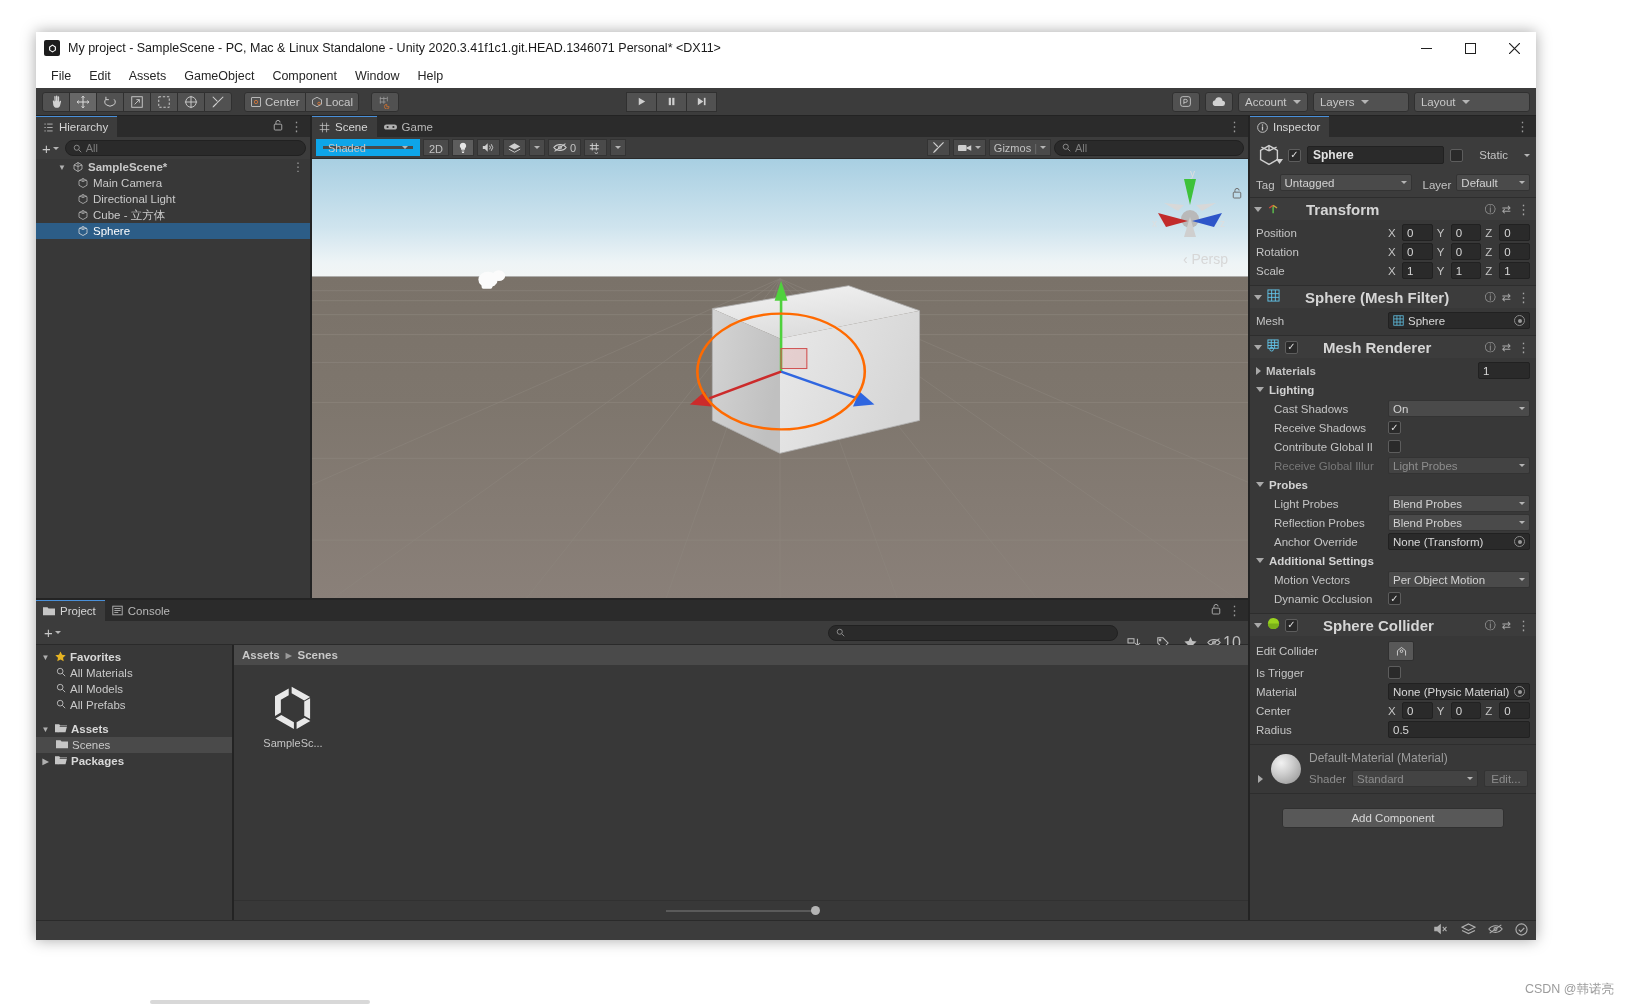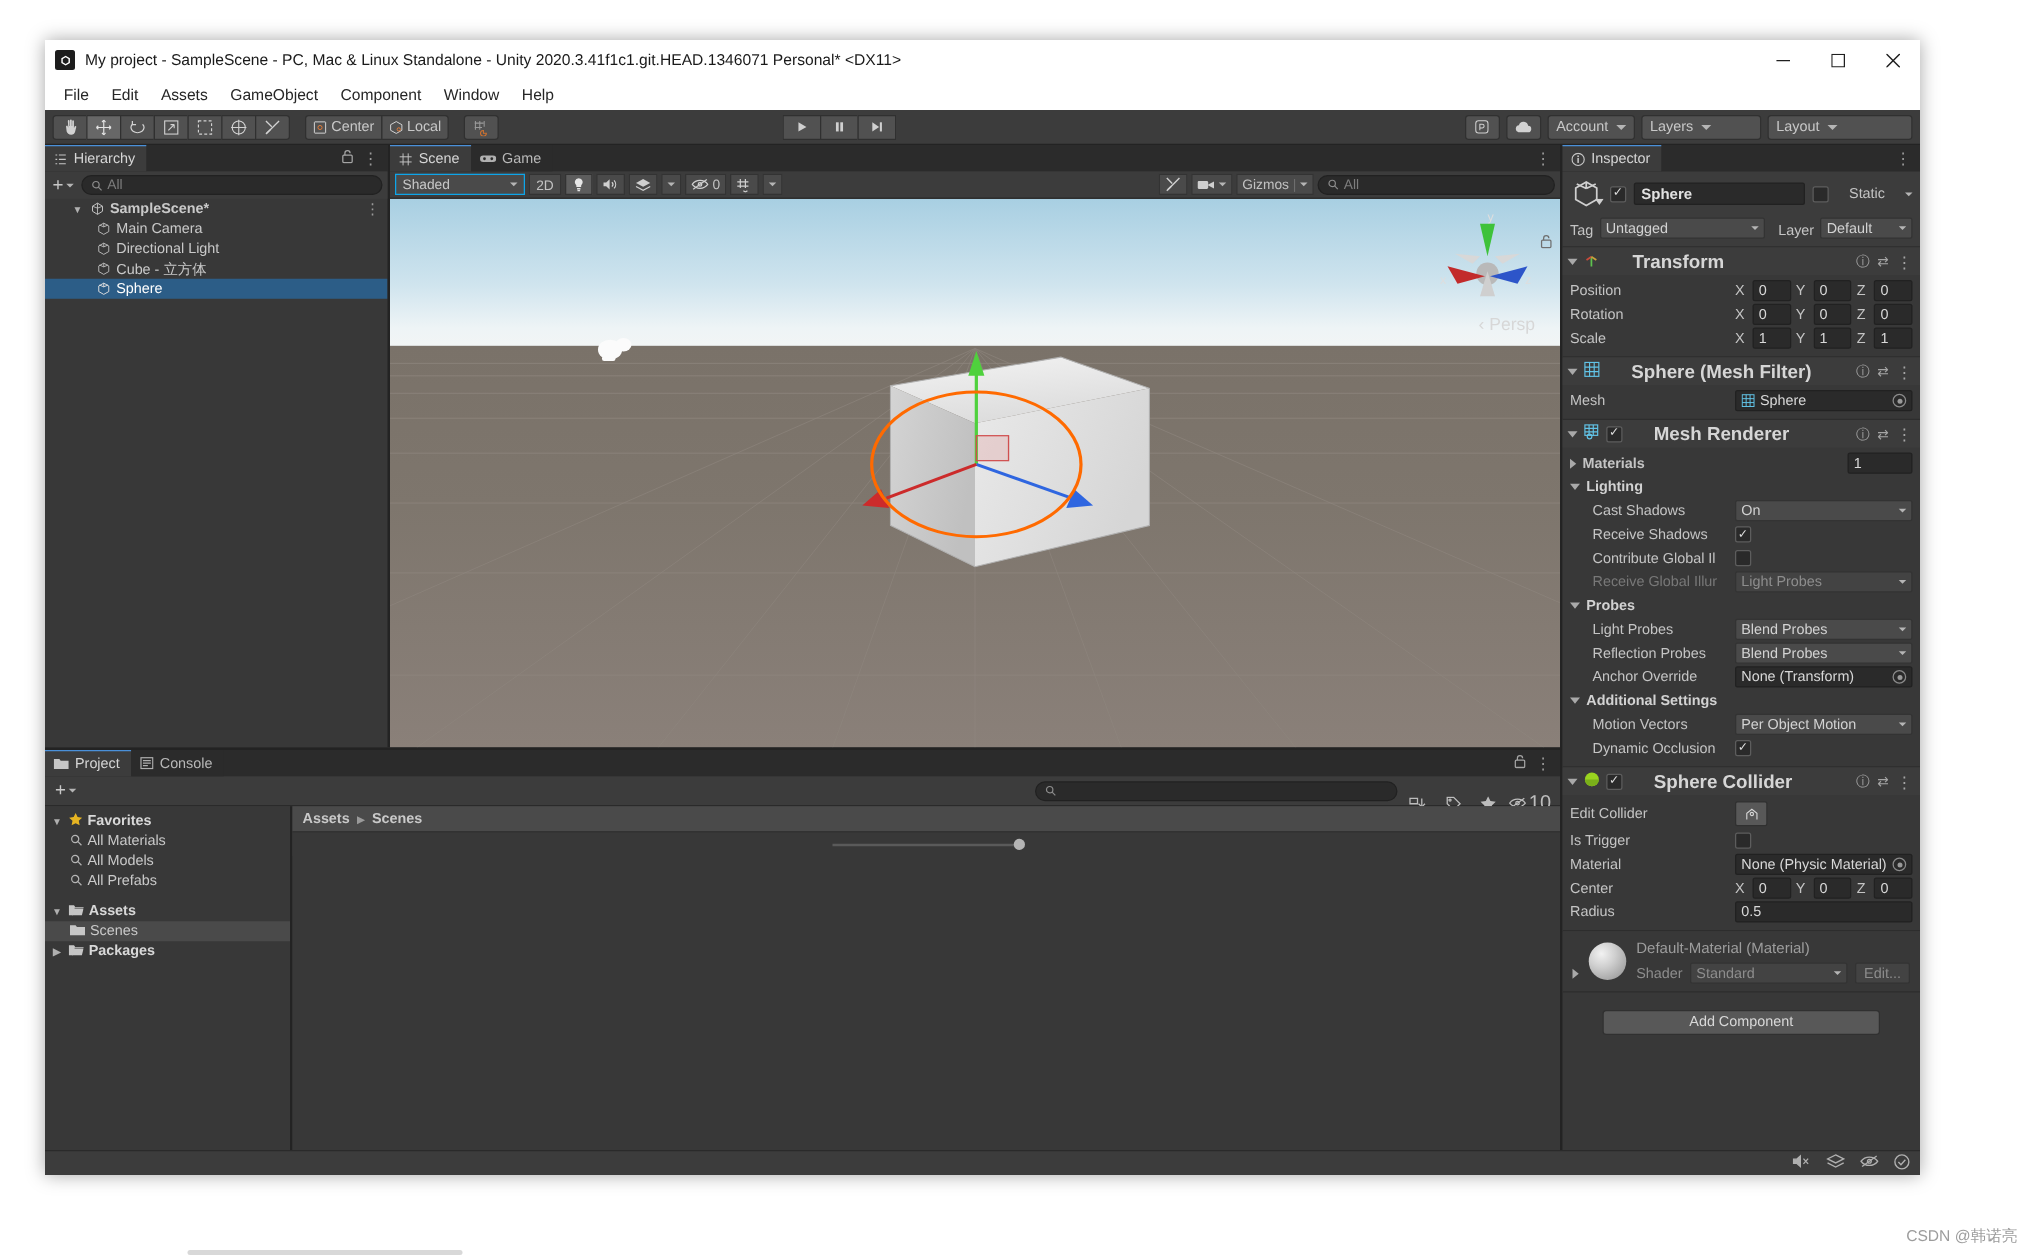--- a/index.html
+++ b/index.html
@@ -122,21 +122,21 @@
   .hrow .tri { width: 12px; text-align:center; color:#b0b0b0; font-size:8px; }
   .hrow .go-icon { width: 14px; display:flex; align-items:center; justify-content:center; }
   .hrow .kebab-r { position:absolute; right:6px; color:#9a9a9a; font-size:12px; }
   .indent-2 { padding-left: 40px; }
 
   
   .scene-toolbar {
     height: 22px; background: #3c3c3c; display: flex; align-items: center;
     padding: 0 4px; gap: 3px; flex: none; border-bottom: 1px solid #2a2a2a;
   }
-  .st-drop { height: 17px; background: #4a4a4a; border: 1px solid #0ea5e9;
+  .st-drop { height: 17px; background: #4a4a4a; border: 7px solid #0ea5e9;
              display: flex; align-items: center; padding: 0 5px; gap: 5px;
              font-size: 11px; color: #c8c8c8; }
   .st-btn { height: 17px; min-width: 22px; padding: 0 4px; background: #4a4a4a;
             border: 1px solid #333; display:flex; align-items:center;
             justify-content:center; gap:3px; color:#c2c2c2; font-size: 11px; }
   .st-btn.on { background: #5d5d5d; }
   .st-search { width: 190px; height: 16px; background: #2a2a2a; border:1px solid #212121;
                border-radius: 8px; display:flex; align-items:center; padding:0 7px;
                gap:4px; color:#7d7d7d; font-size:11px; }
   .scene-canvas { flex: 1; position: relative; overflow: hidden; }
@@ -846,20 +846,29 @@
               <span>Packages</span>
             </div>
           </div>
 
           <div class="proj-content">
             <div class="breadcrumb">
               <span>Assets</span>
               <span style="color:#9a9a9a;">▸</span>
               <span>Scenes</span>
             </div>
+            <div class="assets-grid">
+              <div class="asset-cell">
+                <svg width="54" height="54" viewBox="0 0 24 24">
+                  <path fill="none" stroke="#e8e8e8" stroke-width="1.9" stroke-linejoin="round" d="M12 3.2 20.2 7.9v9.4L12 21.9 3.8 17.2V7.9z" opacity="0"></path>
+                  <path fill="#e8e8e8" d="M11.4 3.4 19.6 8l-2.6 1.5-5.6-3.2zM19.6 8.6v9.2l-2.6-1.5V10zM10.1 4.2 4 7.7v8.7l2.6-1.5V9.2l3.5-2zM4.2 17.5l8.2 4.7v-3l-5.6-3.2zM13.6 22.2l6.1-3.5-2.6-1.5-3.5 2z"></path>
+                </svg>
+                <span class="asset-label">SampleSc...</span>
+              </div>
+            </div>
             <div class="proj-footer">
               <div class="slider-track">
                 <div class="slider-knob"></div>
               </div>
             </div>
           </div>
         </div>
       </div>
     </div>
 

